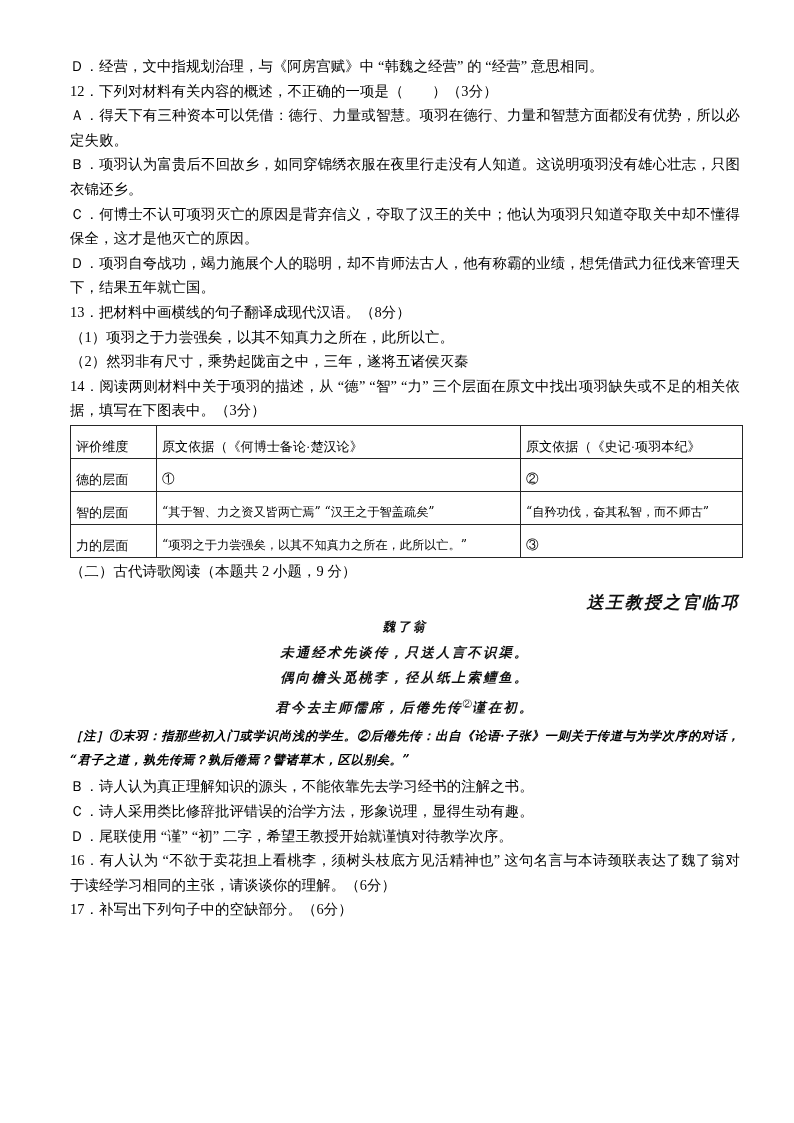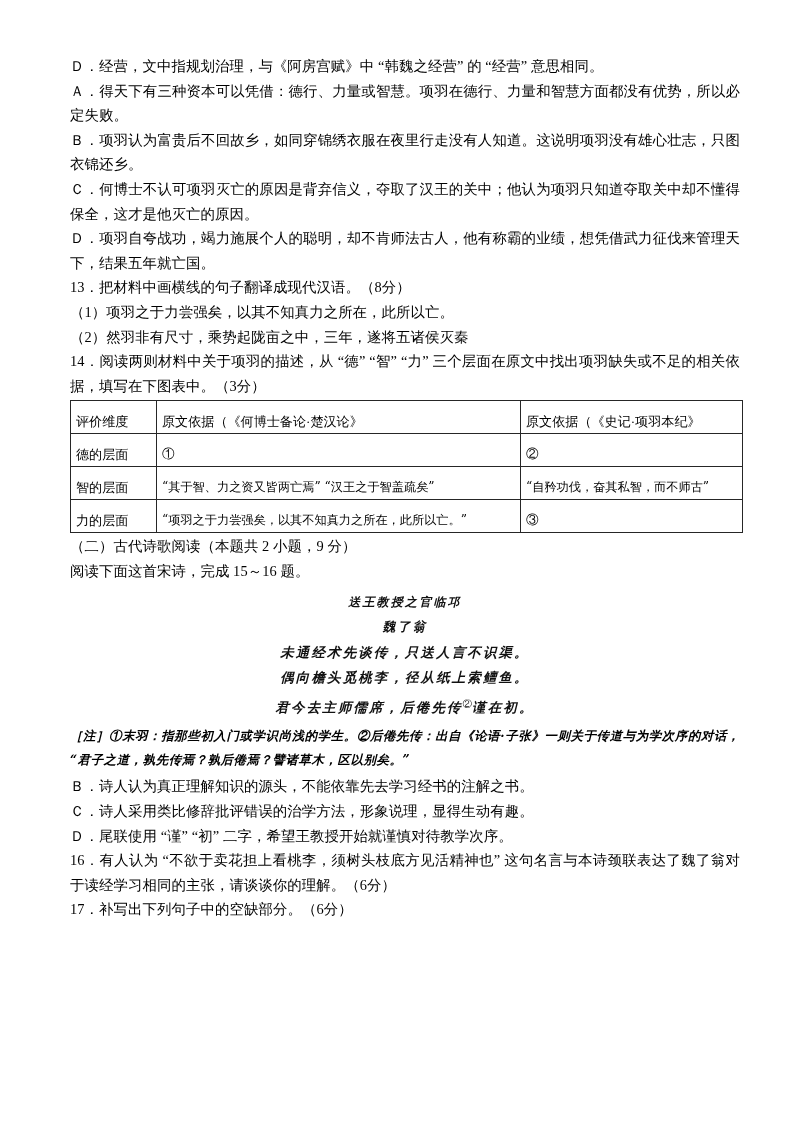--- a/index.html
+++ b/index.html
@@ -70,23 +70,24 @@
   .poem-author,
   .poem-line {
     font-family: "DejaVu Serif", "Liberation Serif", serif;
     font-style: italic;
     font-weight: bold;
     letter-spacing: 2.2px;
     color: #111;
     text-align: center;
   }
   .poem-title {
-    font-size: 12px;
+    font-size: 17px;
     line-height: 22px;
     margin-bottom: 2px;
+    text-align: right;
   }
   .poem-author {
     font-size: 12.8px;
     line-height: 23px;
     margin-bottom: 2px;
   }
   .poem-line {
     font-size: 13.4px;
     line-height: 25.5px;
   }
@@ -109,20 +110,21 @@
     text-justify: inter-ideograph;
     margin: 4px 0 2px 0;
   }
 </style>
 </head>
 <body>
 
 <div class="page">
 
   <p class="line">Ｄ．经营，文中指规划治理，与《阿房宫赋》中 “韩魏之经营” 的 “经营” 意思相同。</p>
+  <p class="line">12．下列对材料有关内容的概述，不正确的一项是（　　）（3分）</p>
   <p class="line">Ａ．得天下有三种资本可以凭借：德行、力量或智慧。项羽在德行、力量和智慧方面都没有优势，所以必定失败。</p>
   <p class="line">Ｂ．项羽认为富贵后不回故乡，如同穿锦绣衣服在夜里行走没有人知道。这说明项羽没有雄心壮志，只图衣锦还乡。</p>
   <p class="line">Ｃ．何博士不认可项羽灭亡的原因是背弃信义，夺取了汉王的关中；他认为项羽只知道夺取关中却不懂得保全，这才是他灭亡的原因。</p>
   <p class="line">Ｄ．项羽自夸战功，竭力施展个人的聪明，却不肯师法古人，他有称霸的业绩，想凭借武力征伐来管理天下，结果五年就亡国。</p>
 
   <p class="line">13．把材料中画横线的句子翻译成现代汉语。（8分）</p>
   <p class="line">（1）项羽之于力尝强矣，以其不知真力之所在，此所以亡。</p>
   <p class="line">（2）然羽非有尺寸，乘势起陇亩之中，三年，遂将五诸侯灭秦</p>
 
   <p class="line">14．阅读两则材料中关于项羽的描述，从 “德” “智” “力” 三个层面在原文中找出项羽缺失或不足的相关依据，填写在下图表中。（3分）</p>
@@ -146,21 +148,20 @@
       </tr>
       <tr>
         <td class="c1">力的层面</td>
         <td class="c2 quote">“项羽之于力尝强矣，以其不知真力之所在，此所以亡。”</td>
         <td class="c3 num">③</td>
       </tr>
     </tbody>
   </table>
 
   <p class="line">（二）古代诗歌阅读（本题共 2 小题，9 分）</p>
-  <p class="line">阅读下面这首宋诗，完成 15～16 题。</p>
 
   <div class="poem-block">
     <div class="poem-title">送王教授之官临邛</div>
     <div class="poem-author">魏了翁</div>
 
 
     <div class="poem-line">
       <span>未通经术先谈传，只送人言不识渠。</span>
     </div>
 

